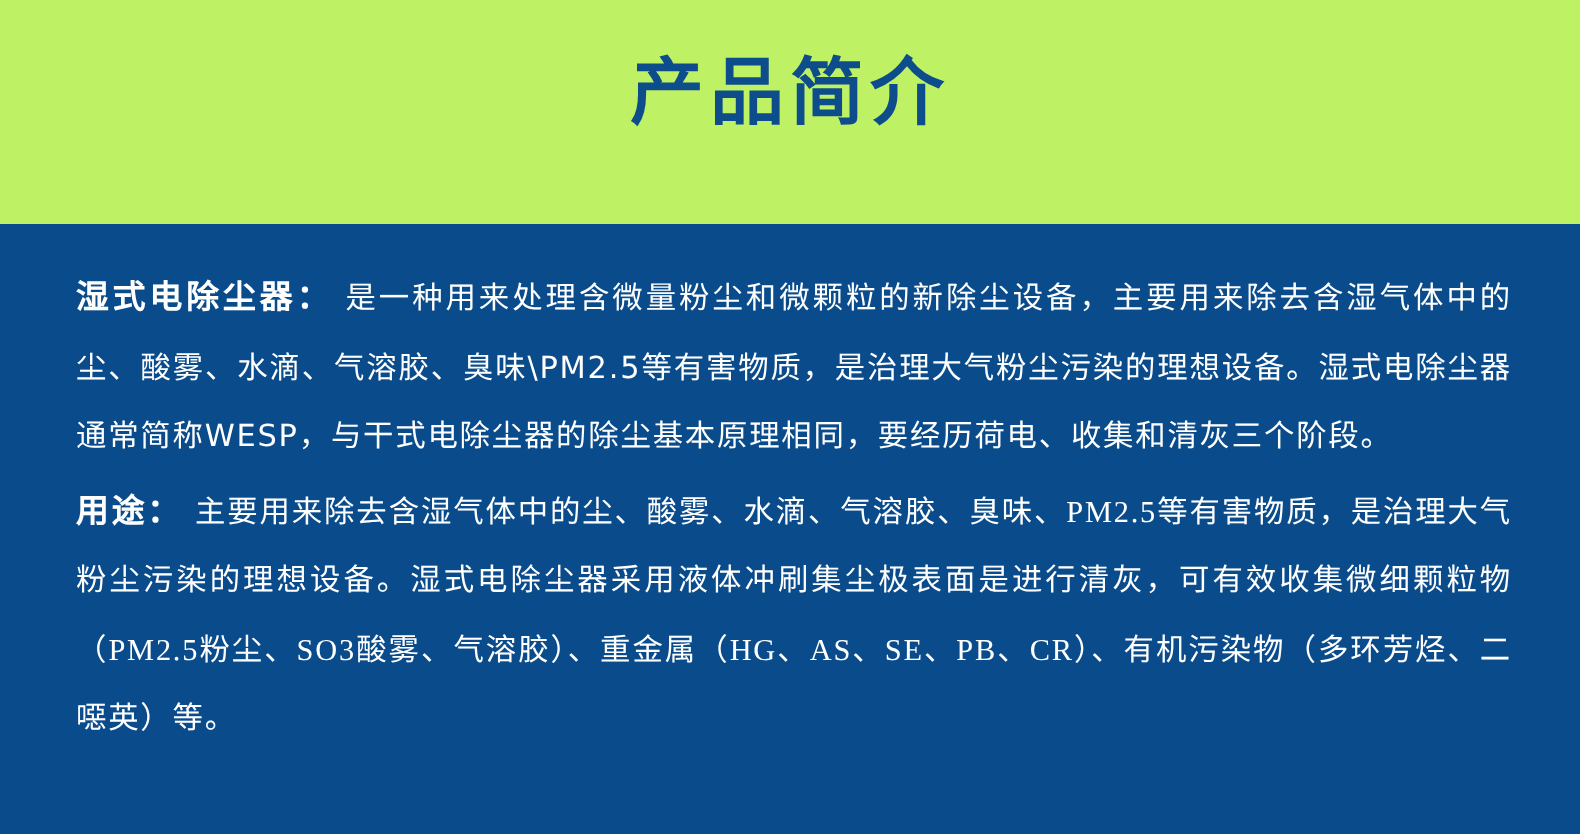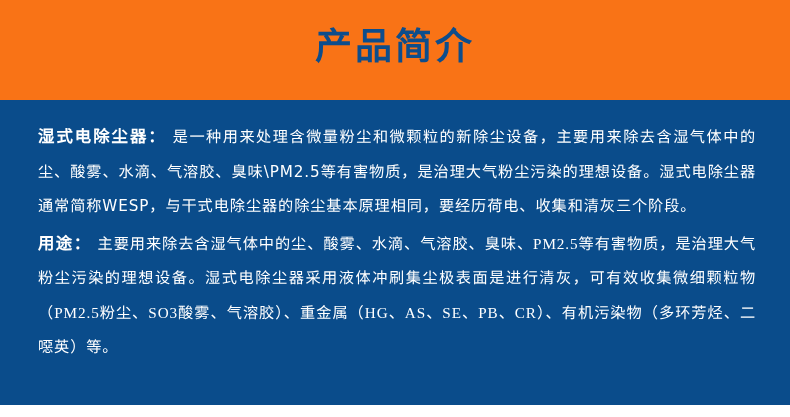--- a/index.html
+++ b/index.html
@@ -22,21 +22,21 @@
     background: #ffffff;
   }
 
   
   .header {
     position: absolute;
     left: 0;
     top: 0;
     width: 790px;
     height: 112px;
-    background: #f97316;
+    background: #bef264;
     display: flex;
     flex-direction: column;
     align-items: center;
     justify-content: flex-start;
     gap: 48px;
   }
 
   .header-title {
     margin-top: 25px;
     font-size: 37px;
@@ -52,21 +52,21 @@
     margin-top: 14px;
     width: 204px;
     height: 4px;
     background: #0d4d8c;
   }
 
   
   .panel {
     position: absolute;
     left: 0;
-    top: 100px;
+    top: 112px;
     width: 790px;
     height: 305px;
     background: #0a4c8b;
     box-sizing: border-box;
     padding: 20px 34px 16px 38px;
   }
 
   .para {
     color: #ffffff;
     font-size: 15.2px;

